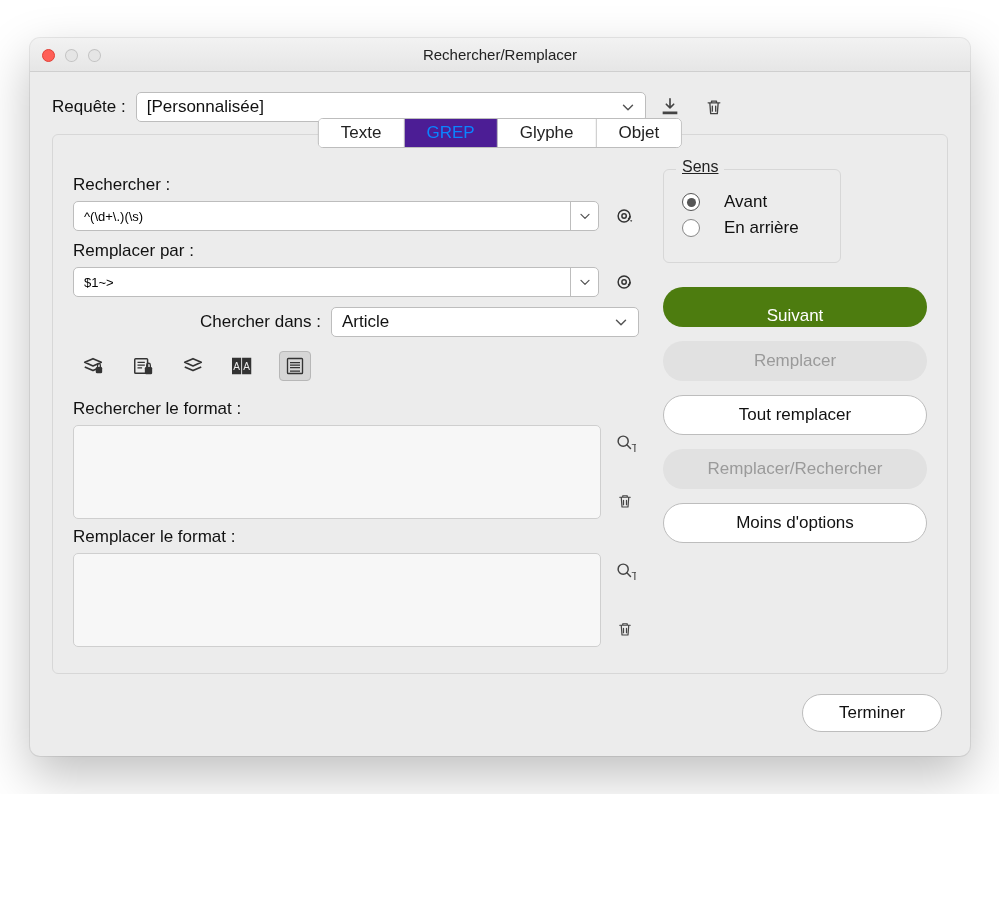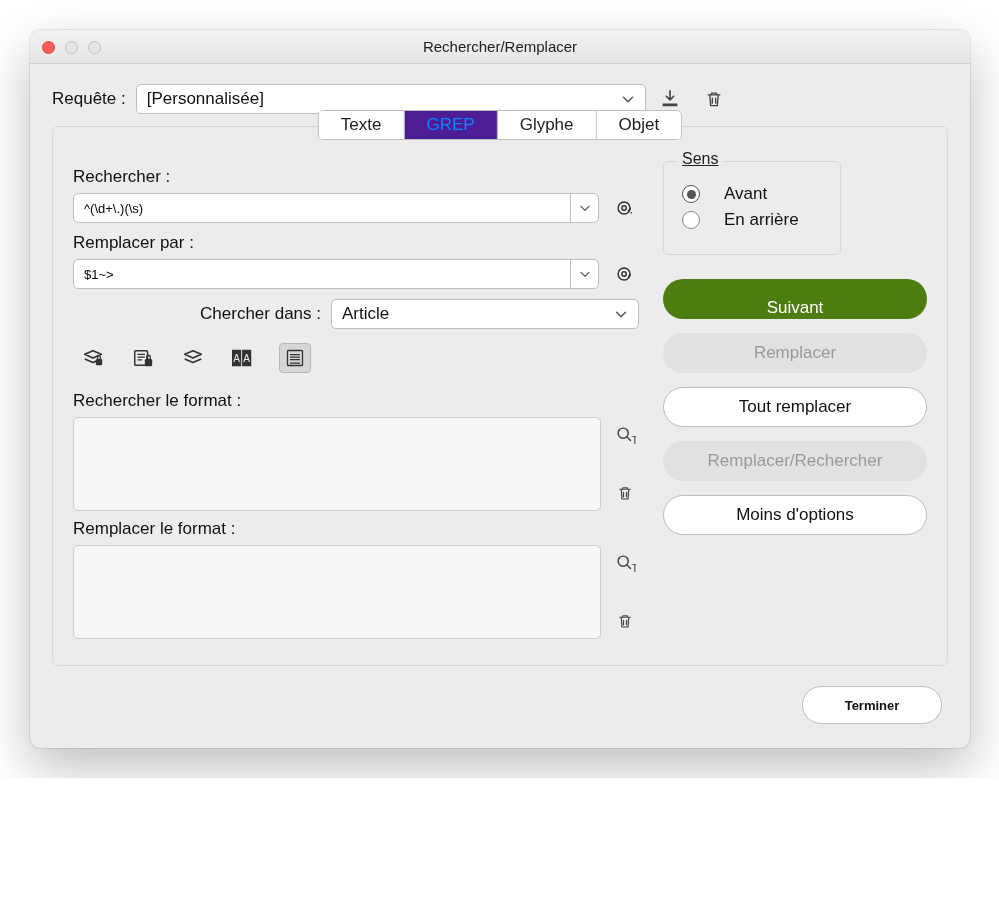--- a/index.html
+++ b/index.html
@@ -10,21 +10,21 @@
     font-family: "Helvetica Neue", Helvetica, Arial, sans-serif;
     font-size: 16px;
     color: #111;
   }
   .window {
     width: 940px;
     background: #ececec;
     border-radius: 10px;
     box-shadow: 0 20px 50px rgba(0,0,0,0.25), 0 0 0 1px rgba(0,0,0,0.08);
     overflow: hidden;
-    margin: 0 auto;
+    margin: 8px auto;
   }
   .titlebar {
     height: 34px;
     display: flex;
     align-items: center;
     justify-content: center;
     position: relative;
     background: linear-gradient(#f2f2f2,#e6e6e6);
     border-bottom: 1px solid #cfcfcf;
   }
@@ -265,24 +265,23 @@
     justify-content: flex-end;
     padding: 20px 6px 4px 0;
   }
   .btn-small {
     height: 38px;
     width: 140px;
     border-radius: 19px;
     display: flex;
     align-items: center;
     justify-content: center;
-    font-size: 13px;
+    font-size: 17px;
     background: #fff;
     border: 1px solid #bdbdbd;
-    font-weight: bold;
   }
 </style>
 </head>
 <body>
 
 <div class="window">
   <div class="titlebar">
     <div class="traffic-lights">
       <div class="traffic-light tl-close"></div>
       <div class="traffic-light tl-min"></div>

